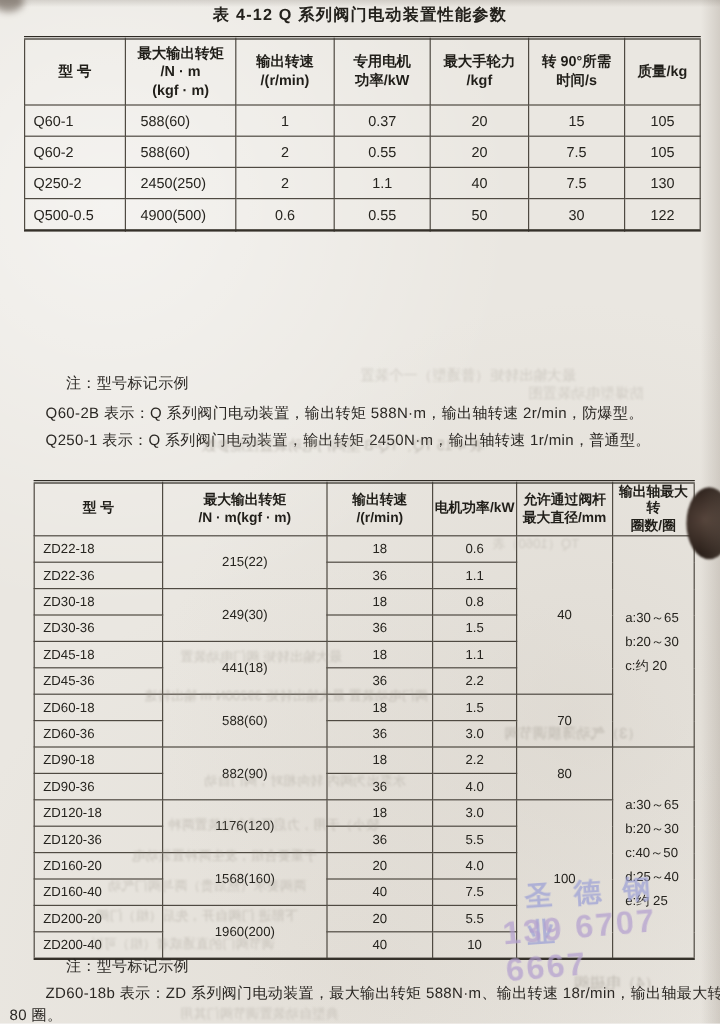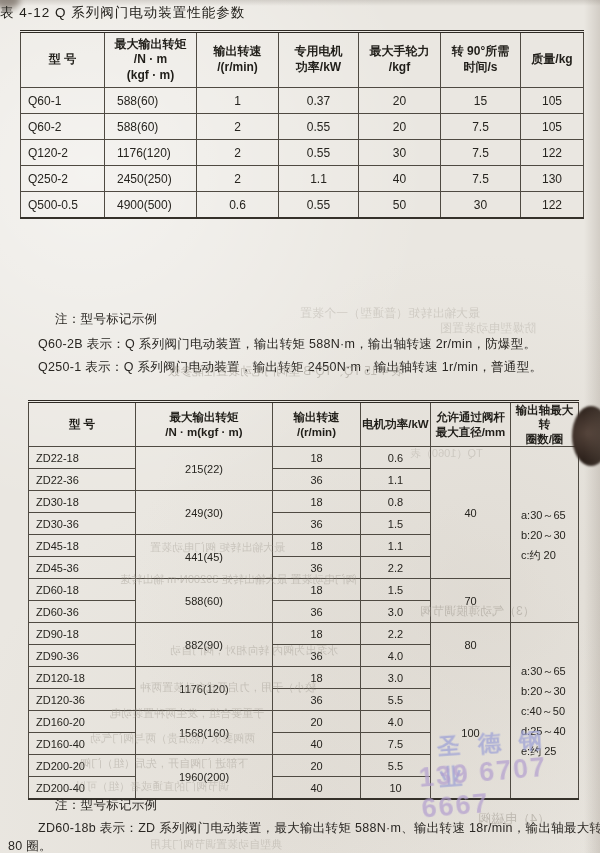--- a/index.html
+++ b/index.html
@@ -10,21 +10,21 @@
       radial-gradient(circle at 80% 70%, rgba(205,198,188,.35), transparent 45%),
       radial-gradient(circle at 50% 95%, rgba(210,203,193,.3), transparent 40%);
   }
   .edge-right{position:absolute;right:0;top:0;width:16px;height:100%;
     background:linear-gradient(to left, rgba(125,112,100,.22), rgba(125,112,100,0));}
   .edge-top{position:absolute;left:0;top:0;width:100%;height:6px;
     background:linear-gradient(to bottom, rgba(90,80,70,.18), rgba(90,80,70,0));}
   .corner-mark{position:absolute;left:-6px;top:-8px;width:26px;height:18px;
     background:#55493e;border-radius:50%;filter:blur(3px);opacity:.55;}
 
-  .title{position:absolute;width:100%;font-weight:normal;
+  .title{position:absolute;width:100%;text-align:center;font-weight:bold;
     font-size:13.5px;color:#23211c;letter-spacing:1px;}
   #title1{top:4px;}
   #title2{top:377px;}
 
   table{border-collapse:collapse;table-layout:fixed;position:absolute;
     color:#26241f;background:transparent;}
   #table1{left:20px;top:30px;width:563px;}
   #table2{left:28px;top:400px;width:550px;}
   table{border-top:3px double #2e2a24;border-bottom:2px solid #35312a;
     border-left:1px solid #4a453d;border-right:1px solid #4a453d;}
@@ -97,29 +97,20 @@
         <tr>
           <td class="model">Q60-2</td>
           <td class="torque">588(60)</td>
           <td>2</td>
           <td>0.55</td>
           <td>20</td>
           <td>7.5</td>
           <td>105</td>
         </tr>
         <tr>
-          <td class="model">Q120-2</td>
-          <td class="torque">1176(120)</td>
-          <td>2</td>
-          <td>0.55</td>
-          <td>30</td>
-          <td>7.5</td>
-          <td>122</td>
-        </tr>
-        <tr>
           <td class="model">Q250-2</td>
           <td class="torque">2450(250)</td>
           <td>2</td>
           <td>1.1</td>
           <td>40</td>
           <td>7.5</td>
           <td>130</td>
         </tr>
         <tr>
           <td class="model">Q500-0.5</td>
@@ -181,21 +172,21 @@
           <td>18</td>
           <td>0.8</td>
         </tr>
         <tr>
           <td class="model">ZD30-36</td>
           <td>36</td>
           <td>1.5</td>
         </tr>
         <tr>
           <td class="model">ZD45-18</td>
-          <td rowspan="2">441(45)</td>
+          <td rowspan="2">441(18)</td>
           <td>18</td>
           <td>1.1</td>
         </tr>
         <tr>
           <td class="model">ZD45-36</td>
           <td>36</td>
           <td>2.2</td>
         </tr>
         <tr>
           <td class="model">ZD60-18</td>

